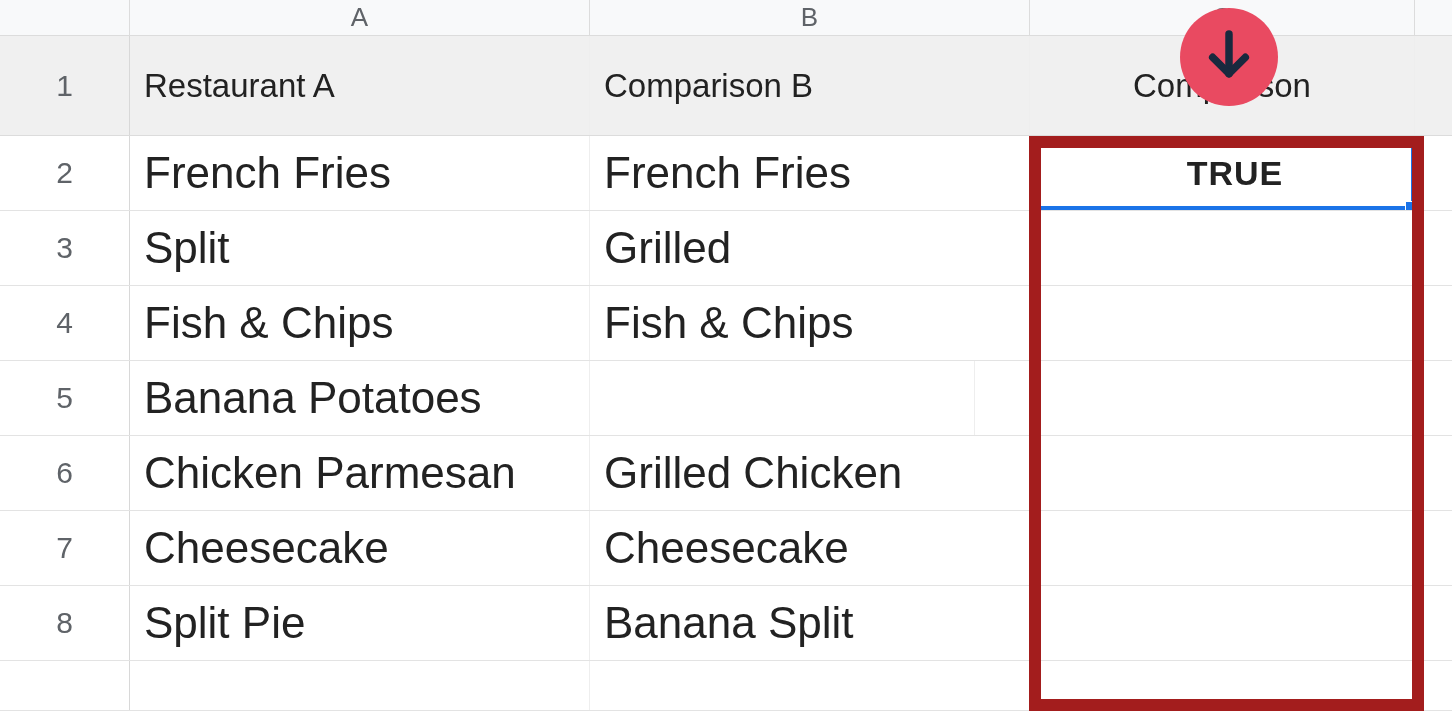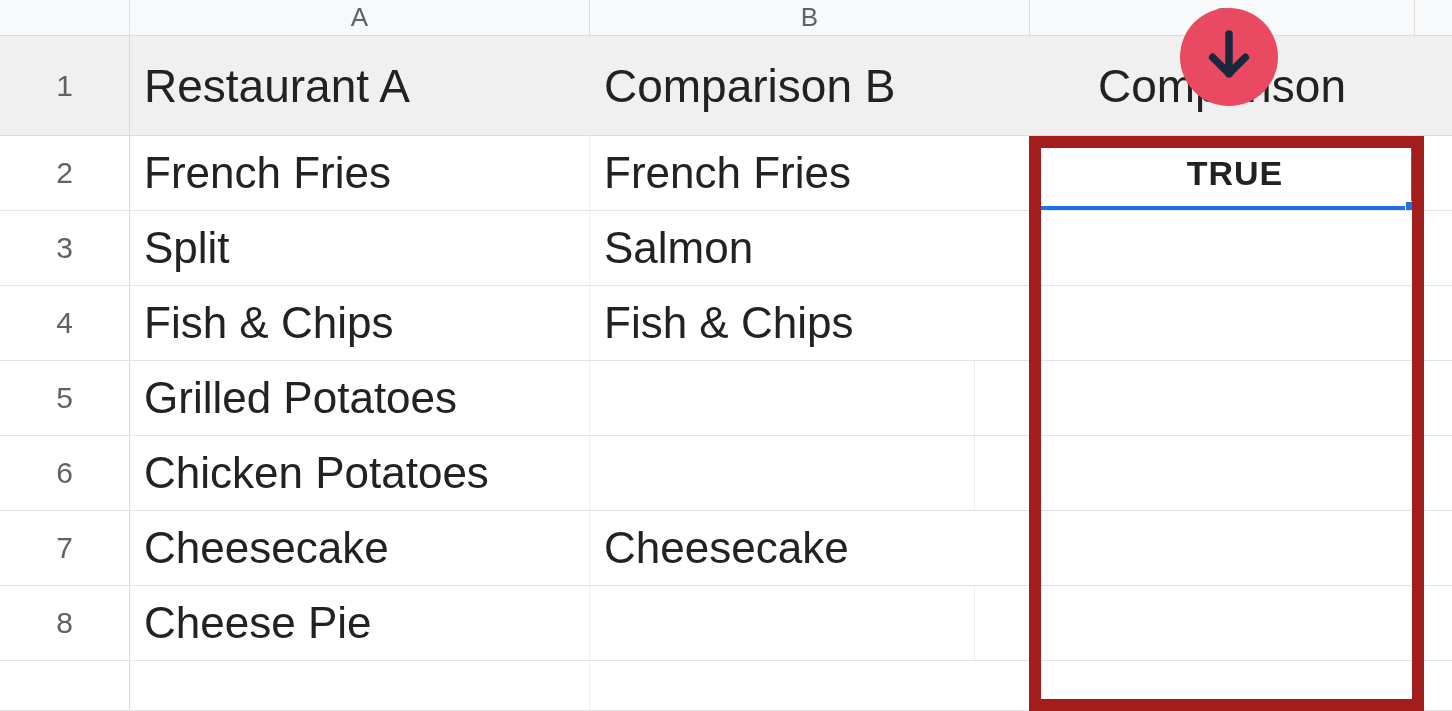--- a/index.html
+++ b/index.html
@@ -75,21 +75,21 @@
 
   .row.header-row {
     height: 100px;
     border-bottom: 1px solid #dcdcdc;
   }
   .row.header-row .row-head {
     background: #f0f0f0;
   }
   .row.header-row .cell {
     background: #f0f0f0;
-    font-size: 46px;
+    font-size: 33px;
   }
 
   
   .selected {
     position: relative;
     outline: 4px solid #1a73e8;
     outline-offset: -4px;
     background: #ffffff !important;
     font-weight: 600;
     font-size: 34px !important;
@@ -160,58 +160,60 @@
     <div class="row-head">2</div>
     <div class="cell col-A">French Fries</div>
     <div class="cell col-B">French Fries</div>
     <div class="cell col-C selected" style="justify-content:center;padding-right:14px;padding-left:40px;">TRUE</div>
     <div class="cell col-D"></div>
   </div>
 
   <div class="row">
     <div class="row-head">3</div>
     <div class="cell col-A">Split</div>
-    <div class="cell col-B">Salmon</div>
+    <div class="cell col-B">Grilled</div>
     <div class="cell col-C"></div>
     <div class="cell col-D"></div>
   </div>
 
   <div class="row">
     <div class="row-head">4</div>
     <div class="cell col-A">Fish &amp; Chips</div>
     <div class="cell col-B">Fish &amp; Chips</div>
     <div class="cell col-C"></div>
     <div class="cell col-D"></div>
   </div>
 
   <div class="row">
     <div class="row-head">5</div>
-    <div class="cell col-A">Grilled Potatoes</div>
+    <div class="cell col-A">Banana Potatoes</div>
     <div class="cell col-C"></div>
     <div class="cell col-D"></div>
   </div>
 
   <div class="row">
     <div class="row-head">6</div>
-    <div class="cell col-A">Chicken Potatoes</div>
+    <div class="cell col-A">Chicken Parmesan</div>
+    <div class="cell col-B">Grilled Chicken</div>
     <div class="cell col-C"></div>
     <div class="cell col-D"></div>
   </div>
 
   <div class="row">
     <div class="row-head">7</div>
     <div class="cell col-A">Cheesecake</div>
     <div class="cell col-B">Cheesecake</div>
     <div class="cell col-C"></div>
     <div class="cell col-D"></div>
   </div>
 
   <div class="row">
     <div class="row-head">8</div>
-    <div class="cell col-A">Cheese Pie</div>
+    <div class="cell col-A">Split Pie</div>
+    <div class="cell col-B">Banana Split</div>
     <div class="cell col-C"></div>
     <div class="cell col-D"></div>
   </div>
 
   <div class="row" style="height:50px;">
     <div class="row-head"></div>
     <div class="cell col-A"></div>
     <div class="cell col-B"></div>
     <div class="cell col-C"></div>
     <div class="cell col-D"></div>

